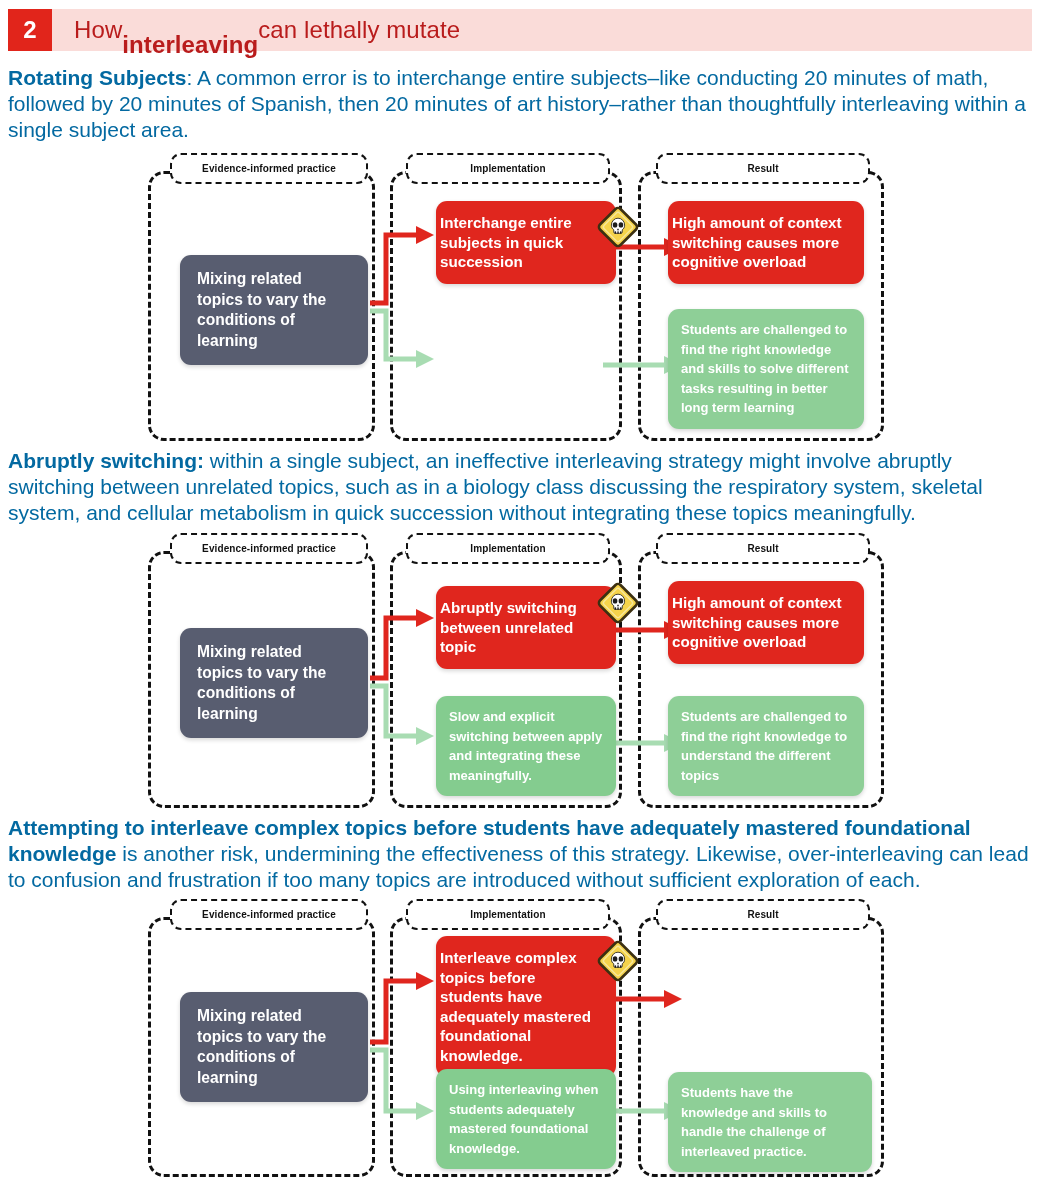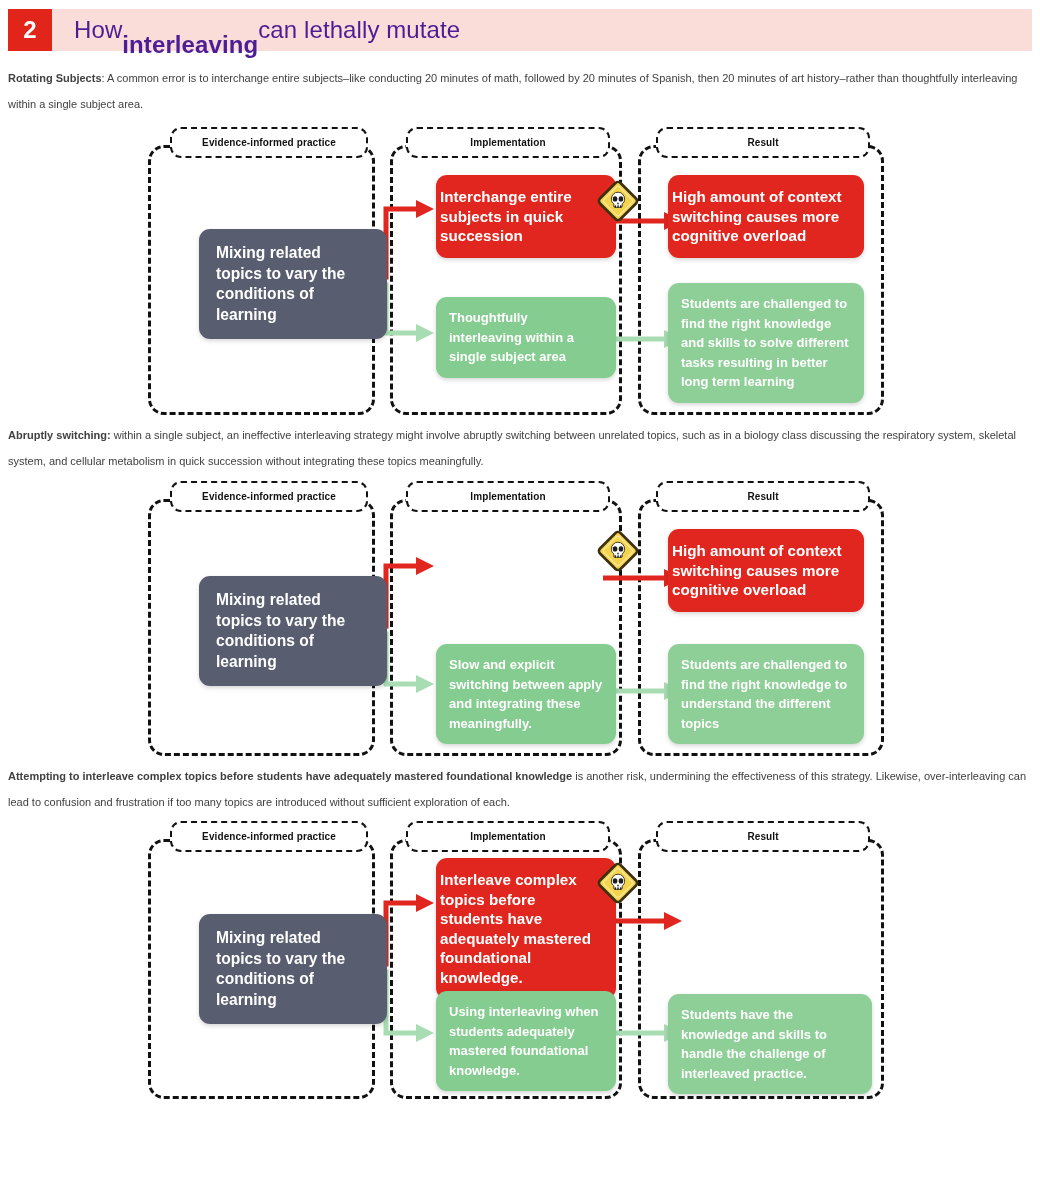--- a/index.html
+++ b/index.html
@@ -33,31 +33,31 @@
     justify-content: center;
     letter-spacing: 0;
   }
   .banner-title {
     flex: 1;
     display: flex;
     align-items: center;
     padding-left: 22px;
     font-size: 24px;
     font-weight: 400;
-    color: #4c1d95;
+    color: #b91c1c;
     letter-spacing: .1px;
   }
   .banner-title b { font-weight: 700; margin-top: 29px; }
 
   
   .para {
     margin: 0 10px 0 8px;
-    font-size: 11px;
+    font-size: 21px;
     line-height: 26px;
-    color: #404040;
+    color: #0369a1;
   }
   .para b { font-weight: 700; }
   .p1 { padding-top: 14px; }
   .p2 { padding-top: 7px; }
   .p3 { padding-top: 7px; }
 
   
   .diagram {
     position: relative;
     margin-left: 148px;
@@ -107,21 +107,20 @@
     color: #ffffff;
     font-weight: 700;
     z-index: 5;
     box-shadow: 0 2px 4px rgba(0,0,0,.16);
   }
   .node-src {
     background: #585d70;
     font-size: 15.6px;
     line-height: 20.5px;
     padding: 14px 16px 14px 17px;
-    margin-left: 19px;
   }
   .node-bad {
     background: #e0261e;
     font-size: 15.2px;
     line-height: 19.5px;
     padding: 12px 14px 12px 4px;
   }
   .node-good {
     background: #84cc8f;
     font-size: 13px;
@@ -176,21 +175,20 @@
       <path d="M 222 158 L 238 158 L 238 206 L 273 206" fill="none" stroke="#a8dcb2" stroke-width="5"></path>
       <path d="M 268 206 l 0 -9 l 18 9 l -18 9 z" fill="#a8dcb2"></path>
       <path d="M 455 94 L 521 94" fill="none" stroke="#e0261e" stroke-width="5"></path>
       <path d="M 516 94 l 0 -9 l 18 9 l -18 9 z" fill="#e0261e"></path>
       <path d="M 455 212 L 521 212" fill="none" stroke="#a8dcb2" stroke-width="5"></path>
       <path d="M 516 212 l 0 -9 l 18 9 l -18 9 z" fill="#a8dcb2"></path>
     </svg>
 
     <div class="node node-src" style="left:32px; top:102px; width:188px;">Mixing related topics to vary the conditions of learning</div>
     <div class="node node-bad" style="left:288px; top:48px; width:180px;">Interchange entire subjects in quick succession</div>
-    <div class="node node-good" style="left:288px; top:170px; width:180px;">Thoughtfully interleaving within a single subject area</div>
     <div class="node node-bad" style="left:520px; top:48px; width:196px;">High amount of context switching causes more cognitive overload</div>
     <div class="node node-good-res" style="left:520px; top:156px; width:196px;">Students are challenged to find the right knowledge and skills to solve different tasks resulting in better long term learning</div>
 
     <svg class="skull" style="left:448px; top:52px;" viewBox="0 0 44 44">
       <g transform="translate(22,22) rotate(45)">
         <rect x="-14.5" y="-14.5" width="29" height="29" rx="3.5" fill="#f5d34b" stroke="#3c3011" stroke-width="2.6"></rect>
         <rect x="-11" y="-11" width="22" height="22" rx="2.5" fill="none" stroke="#f7e79a" stroke-width="1.4"></rect>
       </g>
       <g transform="translate(22,21.2) scale(0.92)">
         <path d="M -7.2 -1.2 a 7.2 7.5 0 1 1 14.4 0 c 0 2.6 -1.2 4.3 -2.6 5.1 l 0 2.4 a 1.4 1.4 0 0 1 -1.4 1.4 l -6.4 0 a 1.4 1.4 0 0 1 -1.4 -1.4 l 0 -2.4 c -1.4 -0.8 -2.6 -2.5 -2.6 -5.1 z" fill="#ffffff" stroke="#1d1d1d" stroke-width="0.9"></path>
@@ -220,20 +218,21 @@
       <path d="M 268 85 l 0 -9 l 18 9 l -18 9 z" fill="#e0261e"></path>
       <path d="M 222 153 L 238 153 L 238 203 L 273 203" fill="none" stroke="#a8dcb2" stroke-width="5"></path>
       <path d="M 268 203 l 0 -9 l 18 9 l -18 9 z" fill="#a8dcb2"></path>
       <path d="M 455 97 L 521 97" fill="none" stroke="#e0261e" stroke-width="5"></path>
       <path d="M 516 97 l 0 -9 l 18 9 l -18 9 z" fill="#e0261e"></path>
       <path d="M 455 210 L 521 210" fill="none" stroke="#a8dcb2" stroke-width="5"></path>
       <path d="M 516 210 l 0 -9 l 18 9 l -18 9 z" fill="#a8dcb2"></path>
     </svg>
 
     <div class="node node-src" style="left:32px; top:95px; width:188px;">Mixing related topics to vary the conditions of learning</div>
+    <div class="node node-bad" style="left:288px; top:53px; width:180px;">Abruptly switching between unrelated topic</div>
     <div class="node node-good" style="left:288px; top:163px; width:180px;">Slow and explicit switching between apply and integrating these meaningfully.</div>
     <div class="node node-bad" style="left:520px; top:48px; width:196px;">High amount of context switching causes more cognitive overload</div>
     <div class="node node-good-res" style="left:520px; top:163px; width:196px;">Students are challenged to find the right knowledge to understand the different topics</div>
 
     <svg class="skull" style="left:448px; top:48px;" viewBox="0 0 44 44">
       <g transform="translate(22,22) rotate(45)">
         <rect x="-14.5" y="-14.5" width="29" height="29" rx="3.5" fill="#f5d34b" stroke="#3c3011" stroke-width="2.6"></rect>
         <rect x="-11" y="-11" width="22" height="22" rx="2.5" fill="none" stroke="#f7e79a" stroke-width="1.4"></rect>
       </g>
       <g transform="translate(22,21.2) scale(0.92)">

